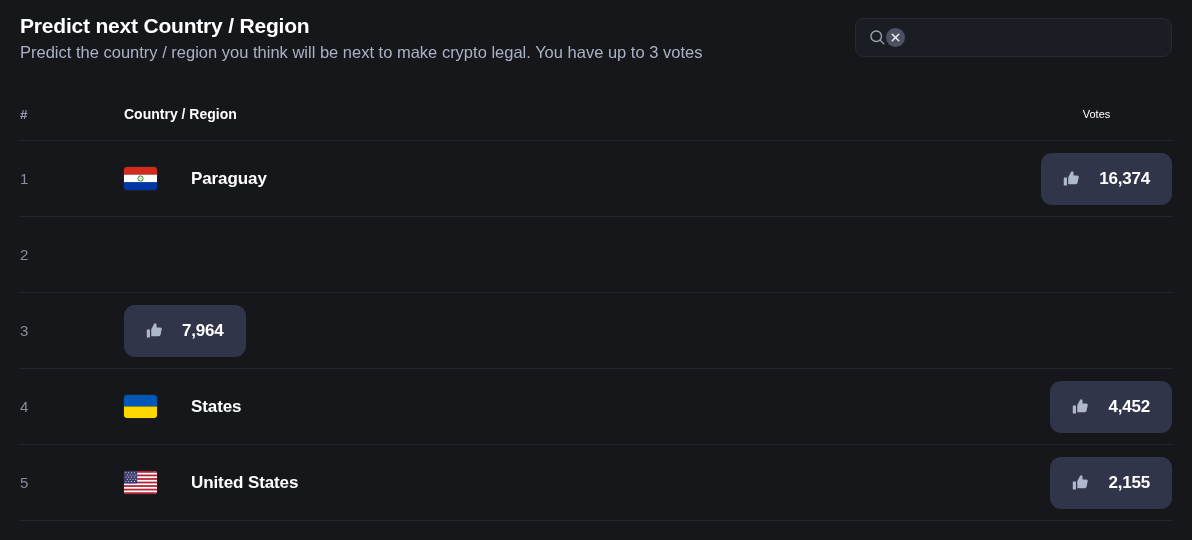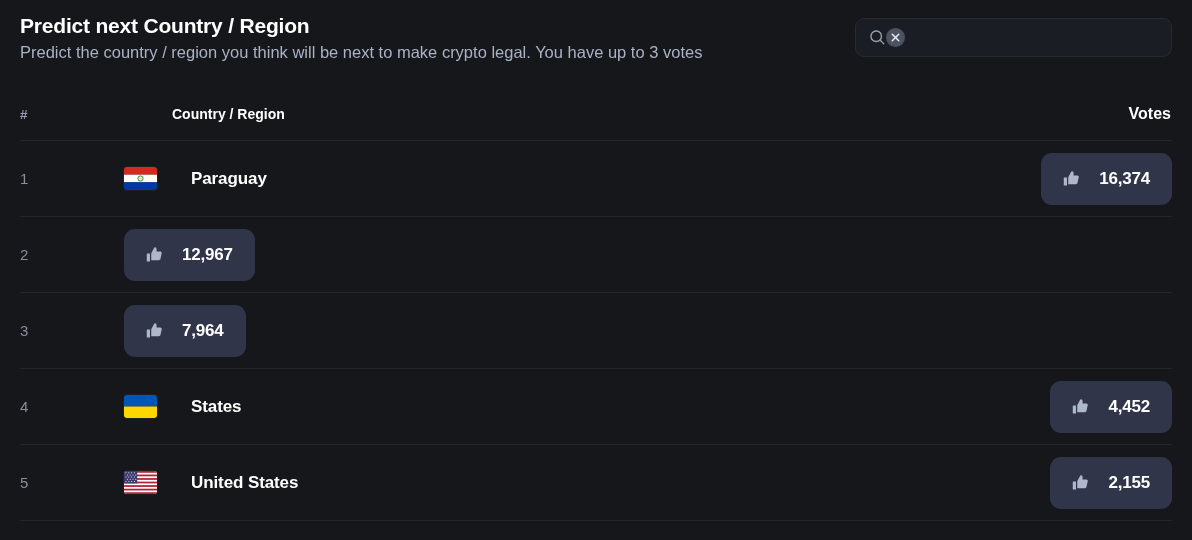--- a/index.html
+++ b/index.html
@@ -87,27 +87,26 @@
     width: 104px;
     font-size: 13.5px;
     font-weight: bold;
     color: #949cad;
   }
   .th-name {
     flex: 1 1 auto;
     font-size: 14px;
     font-weight: bold;
     color: #ffffff;
-    margin-left: 48px;
   }
   .th-votes {
     width: 150px;
-    text-align: right;
-    font-size: 16px;
-    font-weight: bold;
+    text-align: center;
+    font-size: 11px;
+    font-weight: normal;
     color: #ffffff;
     padding-right: 1px;
   }
 
   .row {
     display: flex;
     align-items: center;
     height: 76px;
     border-bottom: 1px solid #24262e;
   }
@@ -222,31 +221,20 @@
               <path d="M7.4 10.2l4.1-7.6c.3-.6.8-1 1.5-.9 1.1.1 1.9 1 1.9 2.1v3.9h5.3c1.3 0 2.3 1.2 2 2.5l-1.8 8.2c-.2 1-1.1 1.7-2.1 1.7H7.4V10.2z"></path>
             </svg>
           </span>
           <span class="vote-count">16,374</span>
         </button>
       </div>
     </div>
 
     <div class="row">
       <div class="rank">2</div>
-      <div class="cell-votes">
-        <button class="vote-btn">
-          <span class="thumb">
-            <svg width="17" height="17" viewBox="0 0 24 24" fill="#aeb7cc">
-              <path d="M2 10.5h3.6V22H2a.9.9 0 0 1-.9-.9v-9.7c0-.5.4-.9.9-.9z"></path>
-              <path d="M7.4 10.2l4.1-7.6c.3-.6.8-1 1.5-.9 1.1.1 1.9 1 1.9 2.1v3.9h5.3c1.3 0 2.3 1.2 2 2.5l-1.8 8.2c-.2 1-1.1 1.7-2.1 1.7H7.4V10.2z"></path>
-            </svg>
-          </span>
-          <span class="vote-count">12,967</span>
-        </button>
-      </div>
     </div>
 
     <div class="row">
       <div class="rank">3</div>
       <div class="cell-votes">
         <button class="vote-btn">
           <span class="thumb">
             <svg width="17" height="17" viewBox="0 0 24 24" fill="#aeb7cc">
               <path d="M2 10.5h3.6V22H2a.9.9 0 0 1-.9-.9v-9.7c0-.5.4-.9.9-.9z"></path>
               <path d="M7.4 10.2l4.1-7.6c.3-.6.8-1 1.5-.9 1.1.1 1.9 1 1.9 2.1v3.9h5.3c1.3 0 2.3 1.2 2 2.5l-1.8 8.2c-.2 1-1.1 1.7-2.1 1.7H7.4V10.2z"></path>

